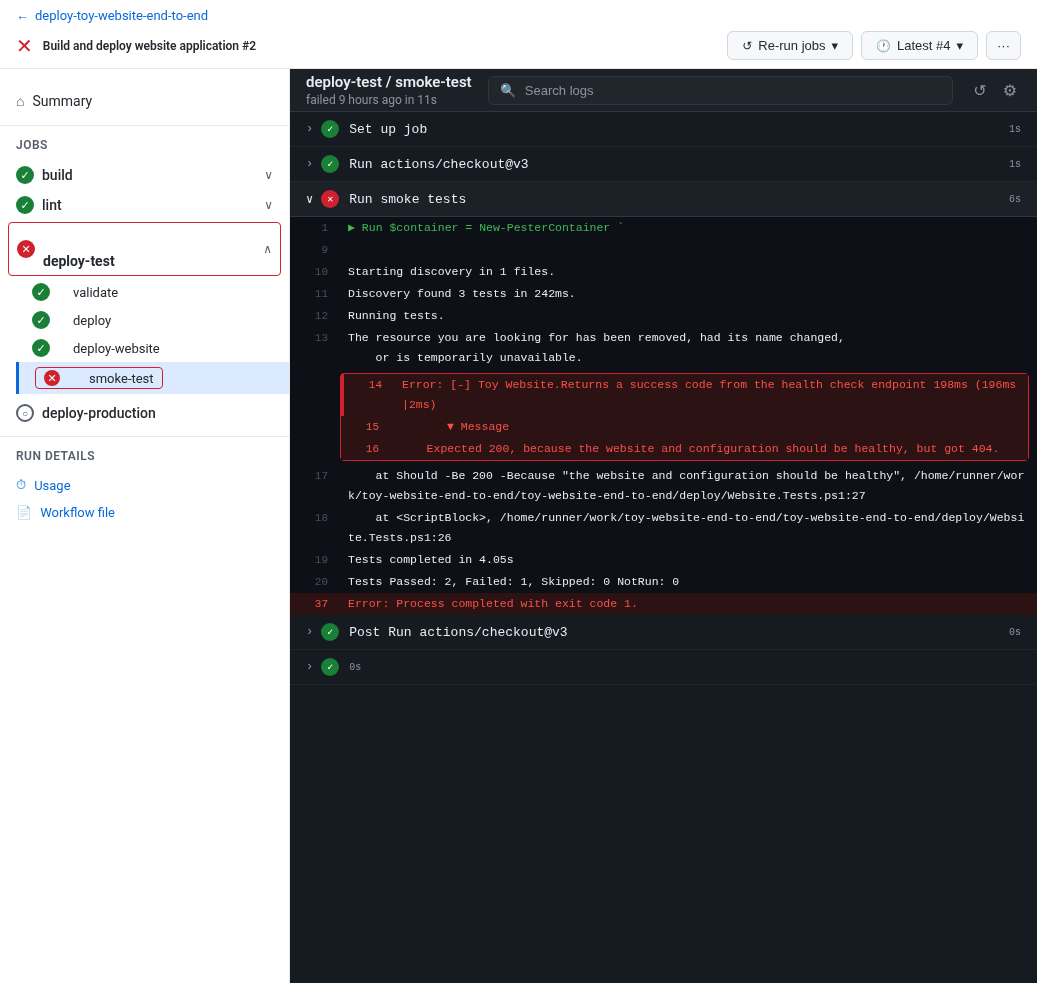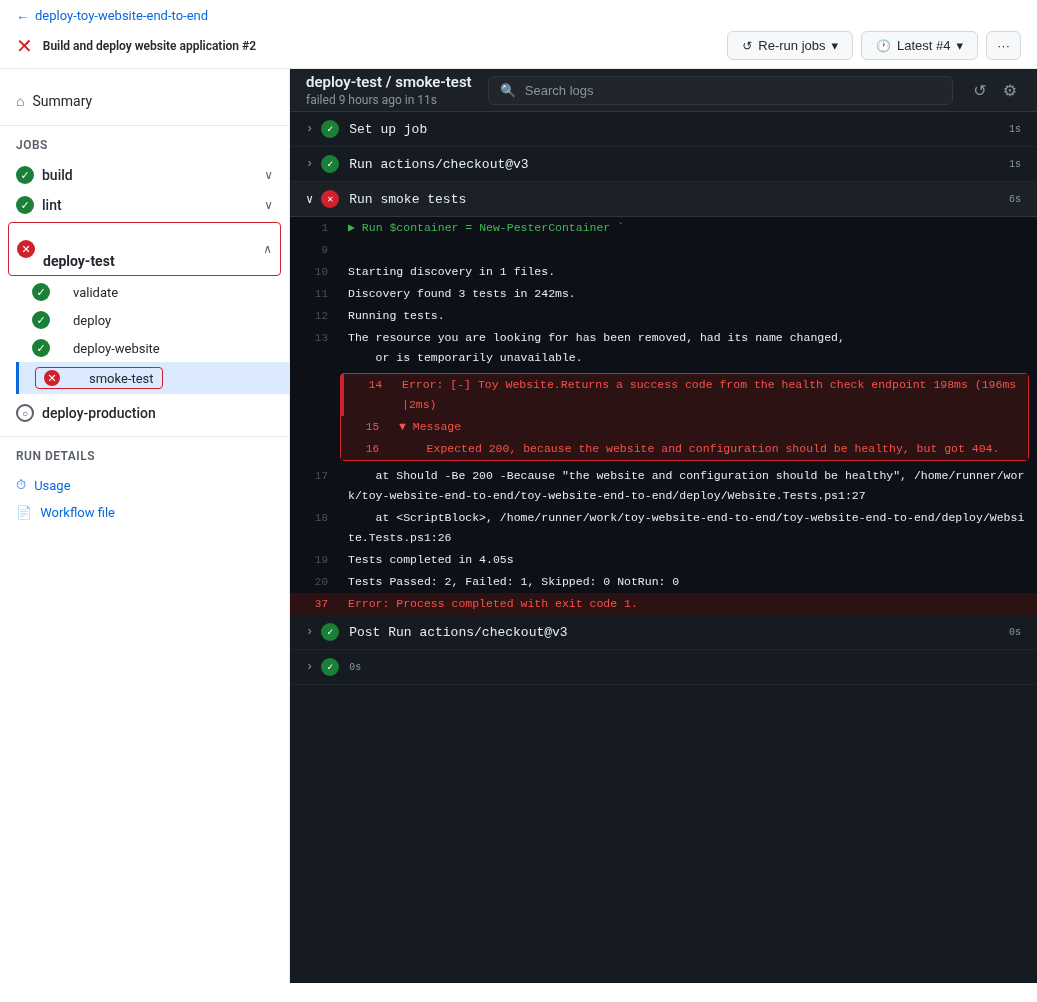--- a/index.html
+++ b/index.html
@@ -241,21 +241,21 @@
         <div class="log-line">
           <span class="line-num">13</span>
           <span class="line-content">The resource you are looking for has been removed, had its name changed,<br>&nbsp;&nbsp;&nbsp;&nbsp;or is temporarily unavailable.</span>
         </div>
 
         <div style="border:1.5px solid #cf222e; margin:4px 8px 4px 50px; border-radius:4px;">
           <div class="log-line error-highlight" style="background:#2d1214;">
             <span class="line-num" style="color:#f85149;">14</span>
             <span class="line-content" style="color:#f85149;">Error: [-] Toy Website.Returns a success code from the health check endpoint 198ms (196ms|2ms)</span>
           </div>
-          <div class="log-line" style="background:#2d1214;">
+          <div class="log-line" style="background:#2d1214;gap:48px;">
             <span class="line-num" style="color:#f85149;">15</span>
             <span class="line-content" style="color:#f85149;">▼ Message</span>
           </div>
           <div class="log-line" style="background:#2d1214;">
             <span class="line-num" style="color:#f85149;">16</span>
             <span class="line-content" style="color:#f85149;">&nbsp;&nbsp;&nbsp;&nbsp;Expected 200, because the website and configuration should be healthy, but got 404.</span>
           </div>
         </div>
 
         <div class="log-line">

